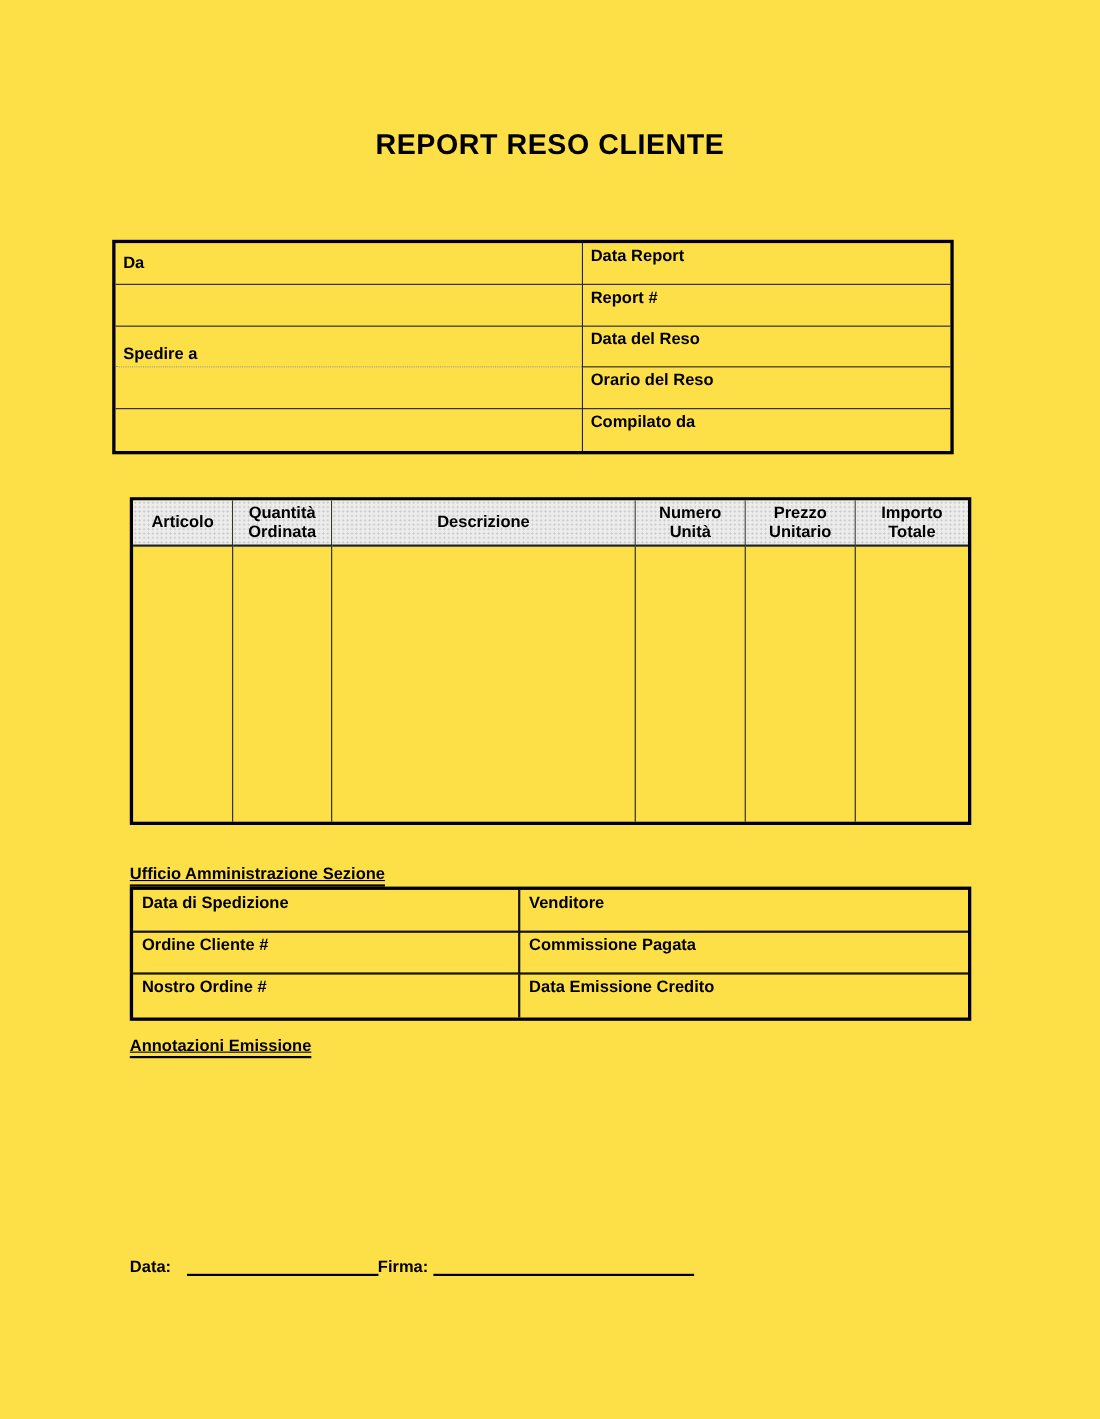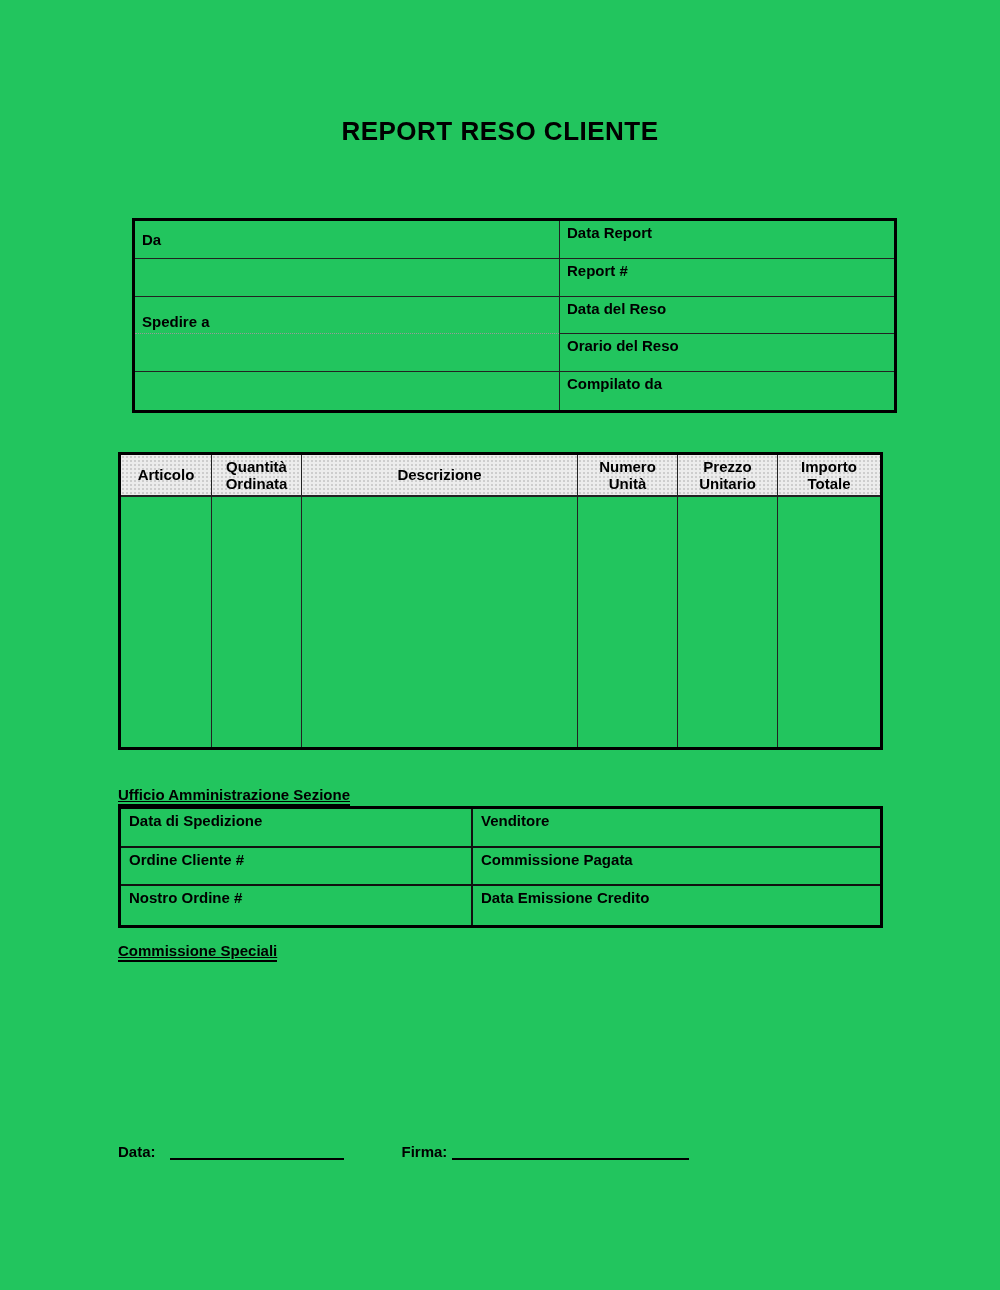--- a/index.html
+++ b/index.html
@@ -1,38 +1,38 @@
 <!DOCTYPE html>
 <html><head>
 <meta charset="utf-8">
 <style>
   * { margin: 0; padding: 0; box-sizing: border-box; }
   html, body { background: #ffffff; }
   .page {
     position: relative;
     width: 1000px;
     height: 1290px;
-    background: #22c55e;
+    background: #fde047;
     font-family: "Liberation Sans", "DejaVu Sans", sans-serif;
     color: #000;
   }
   .page-title {
     position: absolute;
     top: 116px; left: 0; width: 100%;
     text-align: center;
     font-size: 26px;
     font-weight: 700;
     letter-spacing: 0.5px;
   }
   .lbl { font-size: 15px; font-weight: 700; color: #000; }
 
   
   .info-table {
     position: absolute;
-    left: 132px; top: 218px;
+    left: 102px; top: 218px;
     width: 765px; height: 195px;
     border: 3px solid #000;
     display: grid;
     grid-template-columns: 424px 1fr;
     grid-template-rows: repeat(5, 1fr);
   }
   .info-table .cell { padding: 3px 7px; overflow: hidden; }
   .info-table .l { grid-column: 1; }
   .info-table .r { grid-column: 2; border-left: 1px solid #222; }
   .info-table .bs { border-bottom: 1px solid #222; }
@@ -113,21 +113,21 @@
     width: 765px; height: 28px;
     display: flex;
     align-items: flex-end;
   }
   .sig-line {
     display: inline-block;
     border-bottom: 2px solid #000;
     height: 20px;
   }
   .date-line  { width: 174px; margin-left: 14px; }
-  .firma-label { margin-left: 58px; }
+  .firma-label { }
   .firma-line { width: 237px; margin-left: 5px; }
 </style>
 </head>
 <body>
 
 <div class="page">
 
   <div class="page-title">REPORT RESO CLIENTE</div>
 
   <div class="info-table">
@@ -194,21 +194,21 @@
       <span class="lbl">Commissione Pagata</span>
     </div>
     <div class="cell l">
       <span class="lbl">Nostro Ordine #</span>
     </div>
     <div class="cell r">
       <span class="lbl">Data Emissione Credito</span>
     </div>
   </div>
 
-  <div class="section-heading notes-heading">Commissione Speciali</div>
+  <div class="section-heading notes-heading">Annotazioni Emissione</div>
 
 
   <div class="signature-row">
     <span class="lbl">Data:</span>
     <span class="sig-line date-line"></span>
     <span class="lbl firma-label">Firma:</span>
     <span class="sig-line firma-line"></span>
   </div>
 
 </div>

